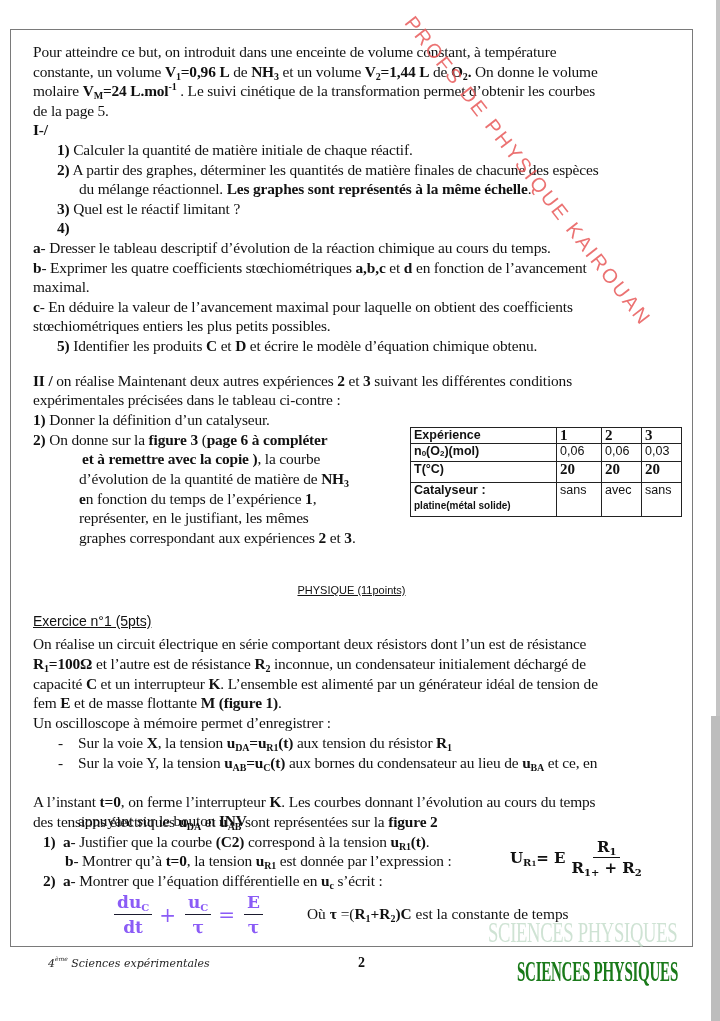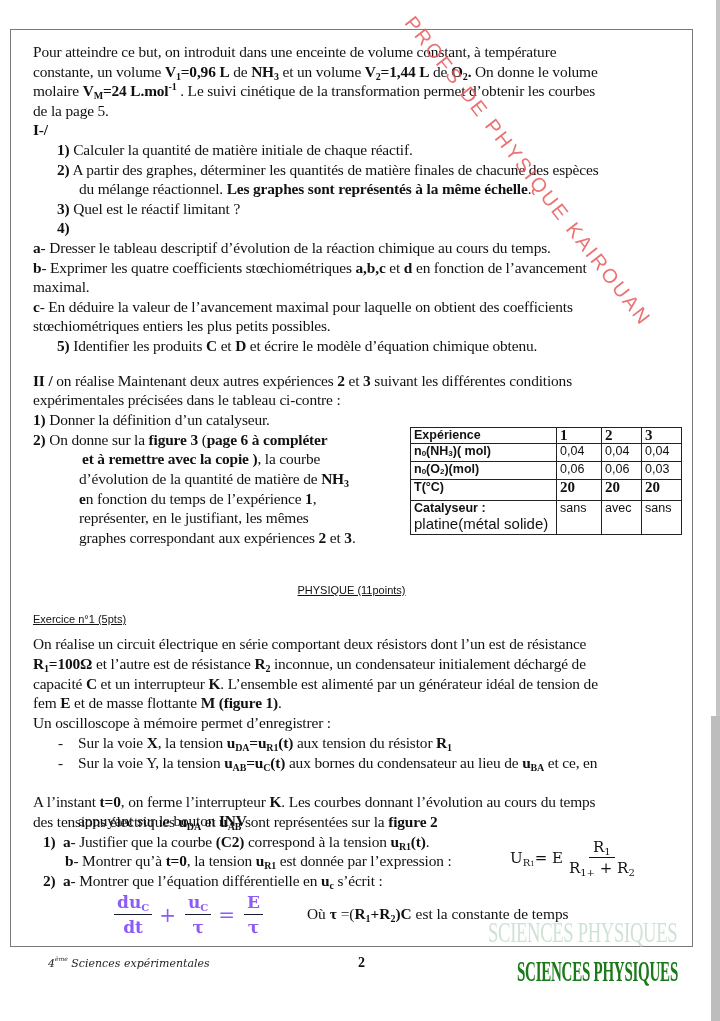--- a/index.html
+++ b/index.html
@@ -25,35 +25,35 @@
 
   .exp-table {
     position: absolute; left: 410px; top: 427px; border-collapse: collapse;
     font-family: "Liberation Sans", sans-serif; font-size: 12.5px;
   }
   .exp-table td { border: 1px solid #222; padding: 0 3px; height: 16px; line-height: 15px; vertical-align: top; }
   .exp-table td.h { font-weight: bold; width: 146px; }
   .exp-table td.v { width: 40px; }
   .exp-table td.v1 { width: 45px; }
   .exp-table td.big { font-family: "Liberation Serif", serif; font-weight: bold; font-size: 15px; }
-  .exp-table .small { font-weight: normal; font-size: 15px; }
+  .exp-table .small { font-weight: bold; font-size: 10px; }
   .exp-table tr.tall td { height: 21px; }
   .exp-table tr.last td { height: 34px; margin-left: 28px; }
   .subsm { font-size: 8px; vertical-align: -1px; }
 
   .section-title {
     position: absolute; left: 0; width: 703px; top: 584px; text-align: center;
     font-family: "Liberation Sans", sans-serif; font-size: 11px; text-decoration: underline;
   }
   .exo-title {
     position: absolute; left: 33px; top: 613px;
-    font-family: "Liberation Sans", sans-serif; font-size: 11px; text-decoration: underline;
-  }
-
-  .formula1 { position: absolute; left: 510px; top: 838px; font-family: "DejaVu Serif", serif; font-weight: normal; font-size: 15px; display: flex; align-items: center; }
+    font-family: "Liberation Sans", sans-serif; font-size: 14px; text-decoration: underline;
+  }
+
+  .formula1 { position: absolute; left: 510px; top: 838px; font-family: "DejaVu Serif", serif; font-weight: bold; font-size: 15px; display: flex; align-items: center; }
   .frac { display: inline-flex; flex-direction: column; align-items: center; margin-left: 2px; }
   .frac .num { padding: 0 4px 1px; border-bottom: 1px solid #111; line-height: 18px; }
   .frac .den { padding: 1px 4px 0; line-height: 18px; }
 
   .formula2 { position: absolute; left: 112px; top: 892px; font-family: "DejaVu Serif", serif; font-weight: bold; font-size: 17px; display: flex; align-items: center; color: #8b5cf6; }
   .formula2 .frac .num { border-bottom: 1.5px solid #1a1a2e; line-height: 20px; padding: 0 3px 2px; }
   .formula2 .frac .den { line-height: 20px; padding: 2px 3px 0; }
   .op { margin: 0 7px; font-weight: normal; font-size: 20px; }
   .formula2-note { position: absolute; left: 307px; top: 905px; font-size: 15.4px; white-space: nowrap; }
 
@@ -113,26 +113,20 @@
 
 <table class="exp-table">
   <tbody>
       <tr>
     <td class="h">Expérience</td>
     <td class="v big">1</td>
     <td class="v big">2</td>
     <td class="v big">3</td>
   </tr>
   <tr>
-    <td class="h"><span>n</span><span class="subsm">0</span><span>(NH</span><span class="subsm">3</span><span>)( mol)</span></td>
-    <td class="v1">0,04</td>
-    <td class="v">0,04</td>
-    <td class="v">0,04</td>
-  </tr>
-  <tr>
     <td class="h"><span>n</span><span class="subsm">0</span><span>(O</span><span class="subsm">2</span><span>)(mol)</span></td>
     <td class="v1">0,06</td>
     <td class="v">0,06</td>
     <td class="v">0,03</td>
   </tr>
   <tr class="tall">
     <td class="h">T(°C)</td>
     <td class="v1 big">20</td>
     <td class="v big">20</td>
     <td class="v big">20</td>

